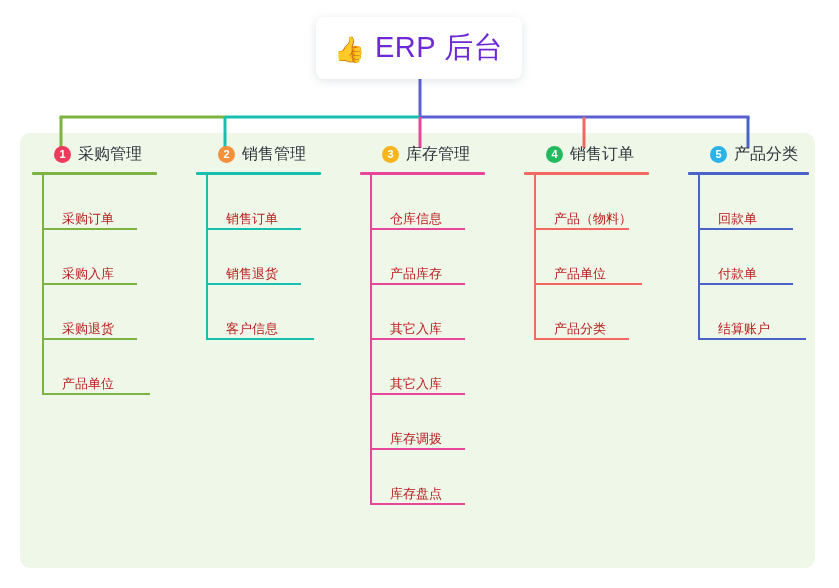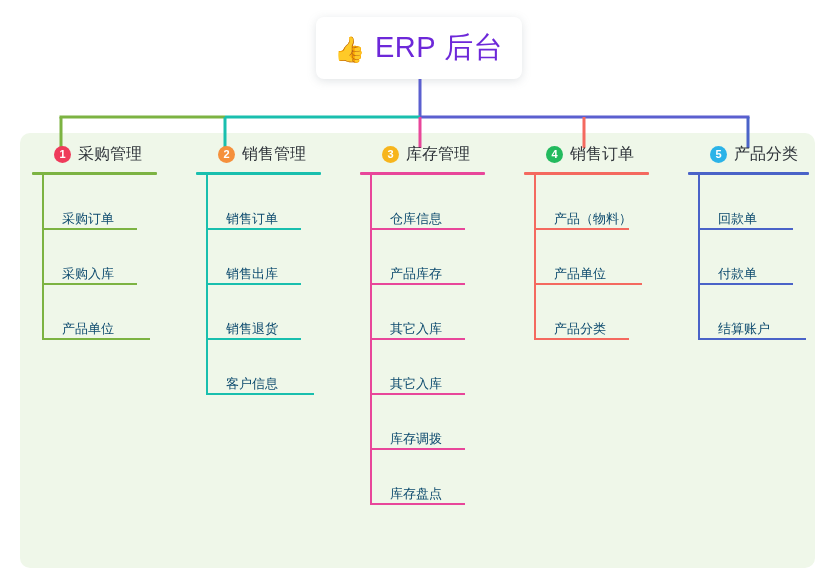--- a/index.html
+++ b/index.html
@@ -123,21 +123,21 @@
     position: relative;
     height: 55px;
     box-sizing: border-box;
     display: flex;
     align-items: flex-end;
     padding-left: 20px;
     padding-bottom: 3px;
   }
   .item-label {
     font-size: 13px;
-    color: #0c4a6e;
+    color: #b91c1c;
     white-space: nowrap;
     line-height: 16px;
   }
   .item-rule {
     position: absolute;
     left: 0;
     bottom: 0;
     height: 2px;
     width: 95px;
   }
@@ -177,43 +177,43 @@
         <div class="items">
           <div class="spine" style="background: rgb(124, 179, 66);"></div>
           <div class="item">
             <span class="item-label">采购订单</span>
             <div class="item-rule" style="background: rgb(124, 179, 66);"></div>
           </div>
           <div class="item">
             <span class="item-label">采购入库</span>
             <div class="item-rule" style="background: rgb(124, 179, 66);"></div>
           </div>
+          <div class="item">
+            <span class="item-label">采购退货</span>
+            <div class="item-rule" style="background: rgb(124, 179, 66);"></div>
+          </div>
           <div class="item wide">
             <span class="item-label">产品单位</span>
             <div class="item-rule" style="background: rgb(124, 179, 66);"></div>
           </div>
         </div>
       </div>
       <div class="column" style="left: 196px;">
         <div class="col-head">
           <span class="badge" style="background: rgb(245, 144, 60);">2</span>
           <span class="head-label">销售管理</span>
         </div>
         <div class="head-rule" style="background: rgb(25, 191, 174); width: 125px; margin-left: 0px;"></div>
         <div class="items">
           <div class="spine" style="background: rgb(25, 191, 174);"></div>
           <div class="item">
             <span class="item-label">销售订单</span>
             <div class="item-rule" style="background: rgb(25, 191, 174);"></div>
           </div>
           <div class="item">
-            <span class="item-label">销售出库</span>
-            <div class="item-rule" style="background: rgb(25, 191, 174);"></div>
-          </div>
-          <div class="item">
             <span class="item-label">销售退货</span>
             <div class="item-rule" style="background: rgb(25, 191, 174);"></div>
           </div>
           <div class="item wide">
             <span class="item-label">客户信息</span>
             <div class="item-rule" style="background: rgb(25, 191, 174);"></div>
           </div>
         </div>
       </div>
       <div class="column" style="left: 360px;">

